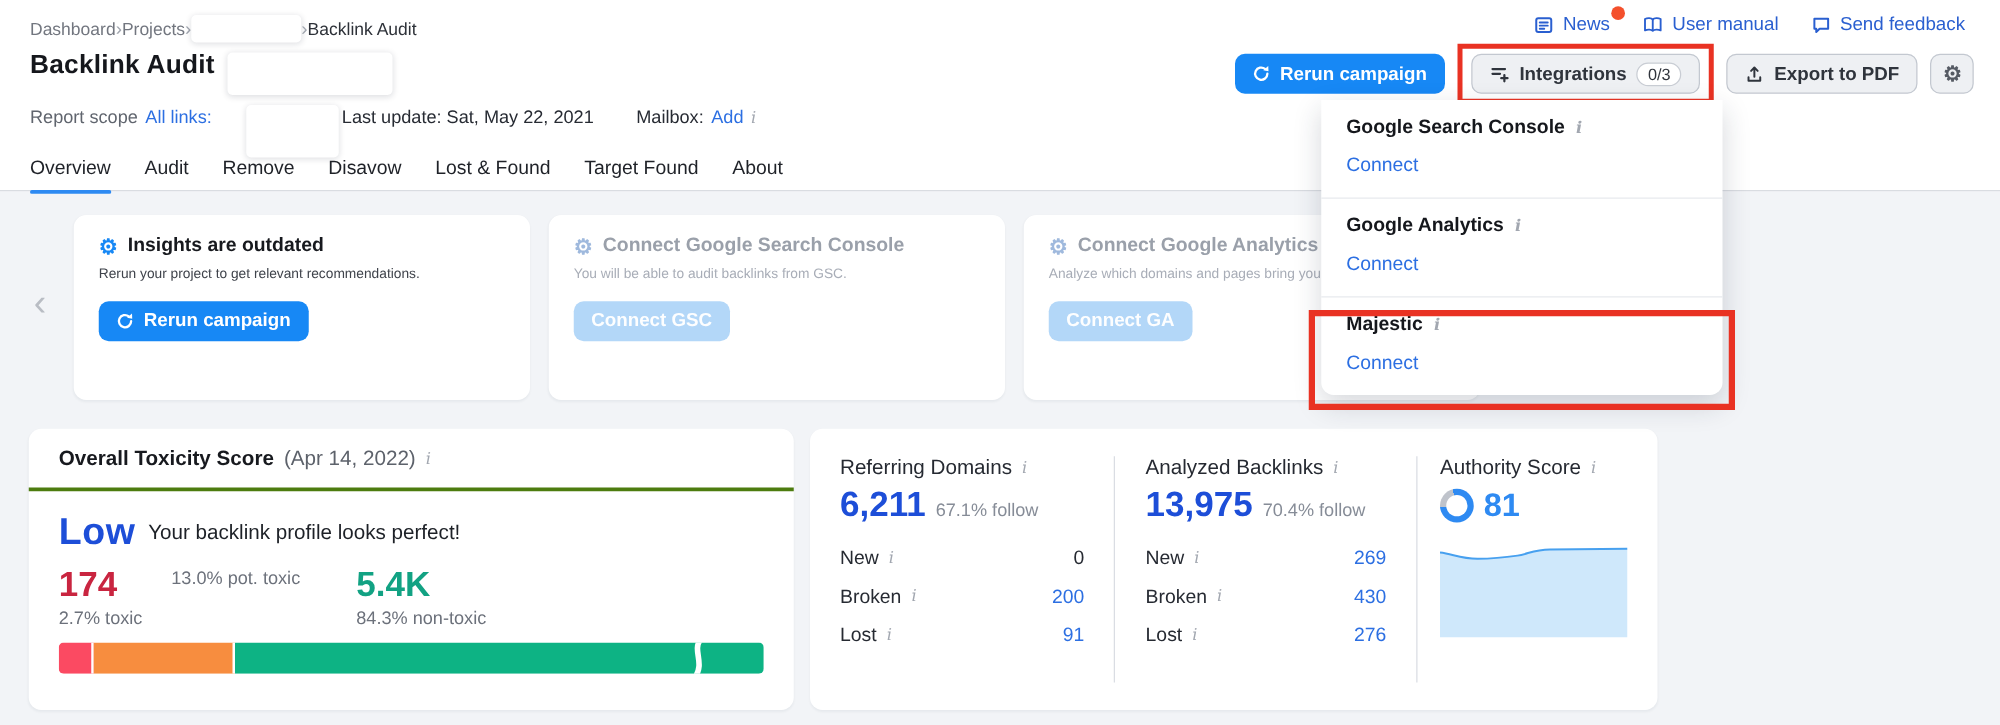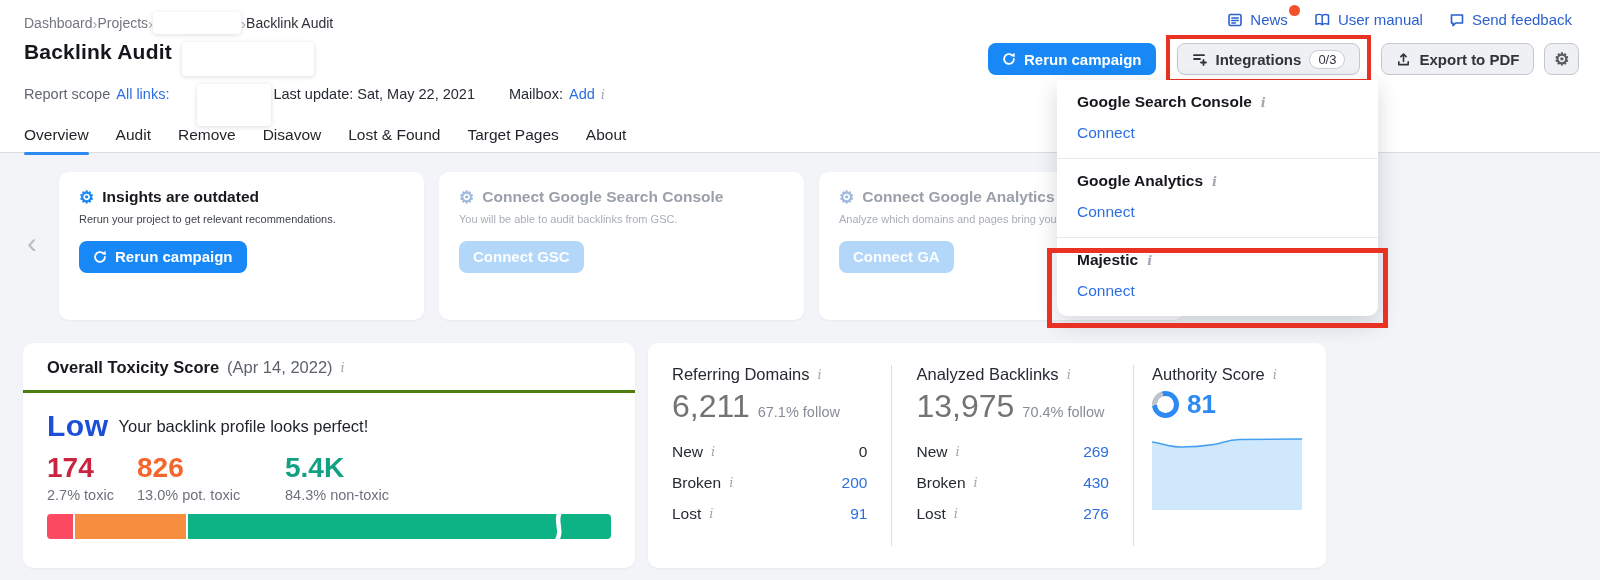--- a/index.html
+++ b/index.html
@@ -96,21 +96,21 @@
   .bar-squiggle { position:absolute; right:45px; top:-2px; }
 
   
   .metrics-panel { left:648px; width:678px; height:225px; display:flex; padding:22px 0; }
   .mcol { padding:0 24px; }
   .mcol-1 { width:249px; border-right:1px solid #dadde3; }
   .mcol-2 { width:246px; border-right:1px solid #dadde3; }
   .mcol-3 { flex:1; padding-left:18px; }
   .mtitle-row { display:flex; align-items:center; gap:8px; font-size:16.5px; color:#262a32; }
   .mvalue-row { display:flex; align-items:baseline; gap:8px; margin-top:4px; }
-  .mvalue { font-size:32px; font-weight:normal; color:#737373; }
+  .mvalue { font-size:28px; font-weight:bold; color:#1d4ed8; }
   .mfollow { font-size:14.5px; color:#868c97; }
   .mrows { margin-top:11px; }
   .mrow { display:flex; align-items:center; justify-content:space-between; height:31px; font-size:15.5px; }
   .mrow-label { display:flex; align-items:center; gap:8px; color:#262a32; }
   .mrow-val.dark { color:#262a32; }
   .mrow-val.link { color:#2c6fe2; cursor:pointer; }
   .as-value-row { display:flex; align-items:center; gap:8px; margin-top:5px; }
   .donut { position:relative; width:27px; height:27px; border-radius:50%; background:conic-gradient(from -95deg, #bfc3cb 0 80deg, #2e8af2 80deg 360deg); }
   .donut::after { content:""; position:absolute; inset:5px; border-radius:50%; background:#fff; }
   .as-score { font-size:26px; font-weight:bold; color:#2e8af2; }
@@ -214,21 +214,21 @@
   <span class="info">i</span>
 </div>
 <div class="blur-box scope-blur"></div>
 
 <div class="tabs">
   <span class="tab active">Overview</span>
   <span class="tab">Audit</span>
   <span class="tab">Remove</span>
   <span class="tab">Disavow</span>
   <span class="tab">Lost &amp; Found</span>
-  <span class="tab">Target Pages</span>
+  <span class="tab">Target Found</span>
   <span class="tab">About</span>
 </div>
 
 <div class="carousel-prev">‹</div>
 
 <div class="cards">
   <div class="card active">
     <div class="card-title-row">
       <span class="card-gear">⚙</span>
       <span>Insights are outdated</span>
@@ -276,21 +276,20 @@
     <div class="tox-level-row">
       <span class="tox-level">Low</span>
       <span class="tox-msg">Your backlink profile looks perfect!</span>
     </div>
     <div class="tox-stats">
       <div class="tox-stat1">
         <div class="tox-val red">174</div>
         <div class="tox-label">2.7% toxic</div>
       </div>
       <div class="tox-stat2">
-        <div class="tox-val orange">826</div>
         <div class="tox-label">13.0% pot. toxic</div>
       </div>
       <div>
         <div class="tox-val green">5.4K</div>
         <div class="tox-label">84.3% non-toxic</div>
       </div>
     </div>
     <div class="tox-bar">
       <div class="seg seg-red"></div>
       <div class="seg seg-orange"></div>

